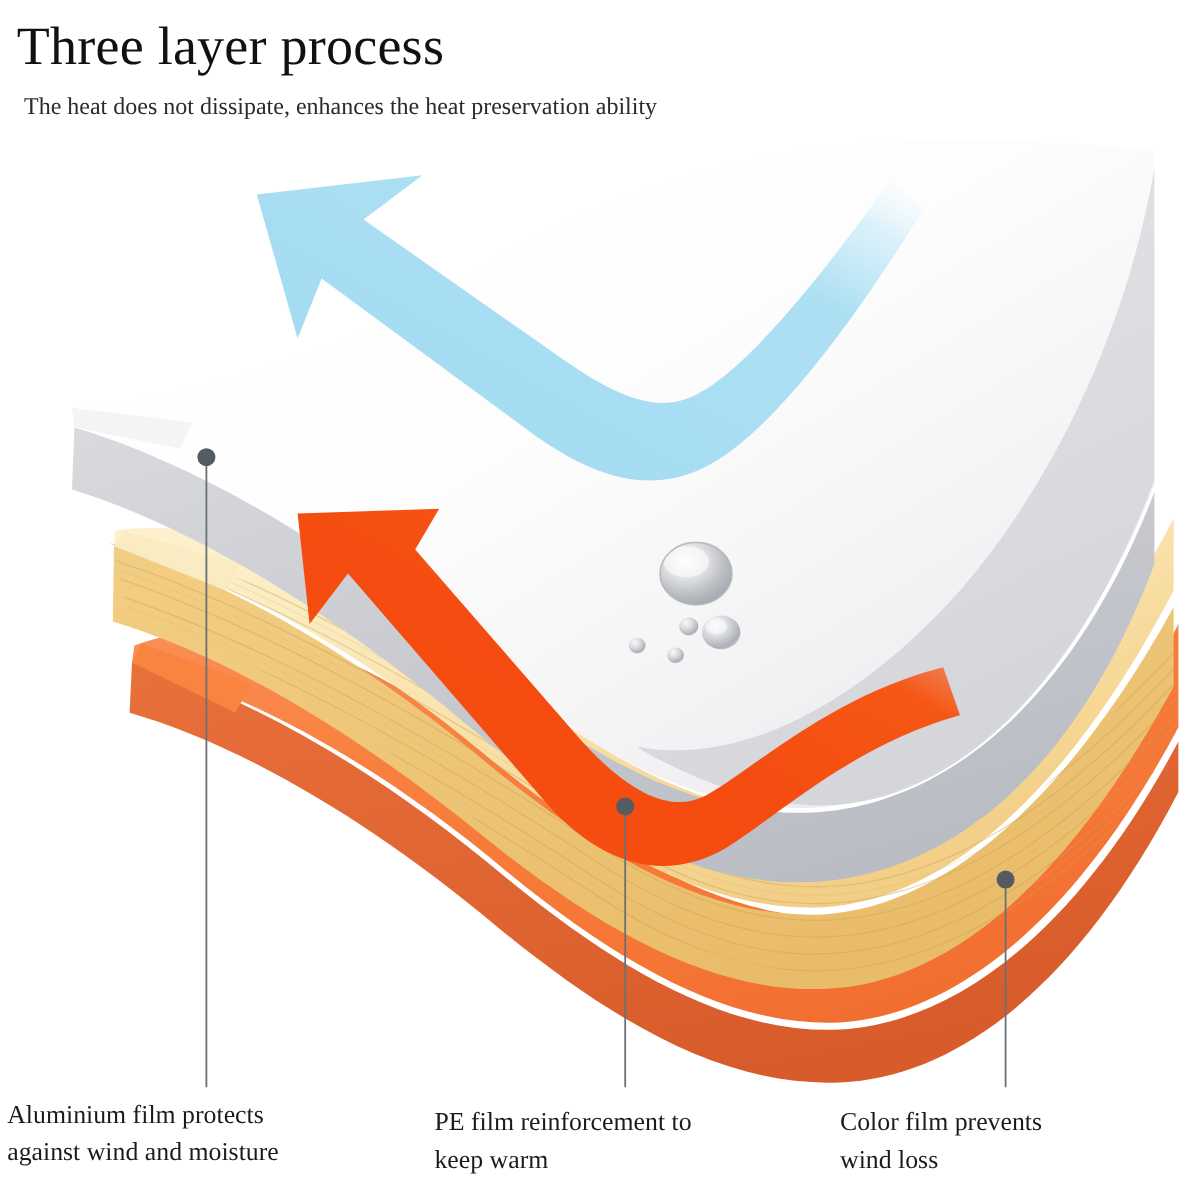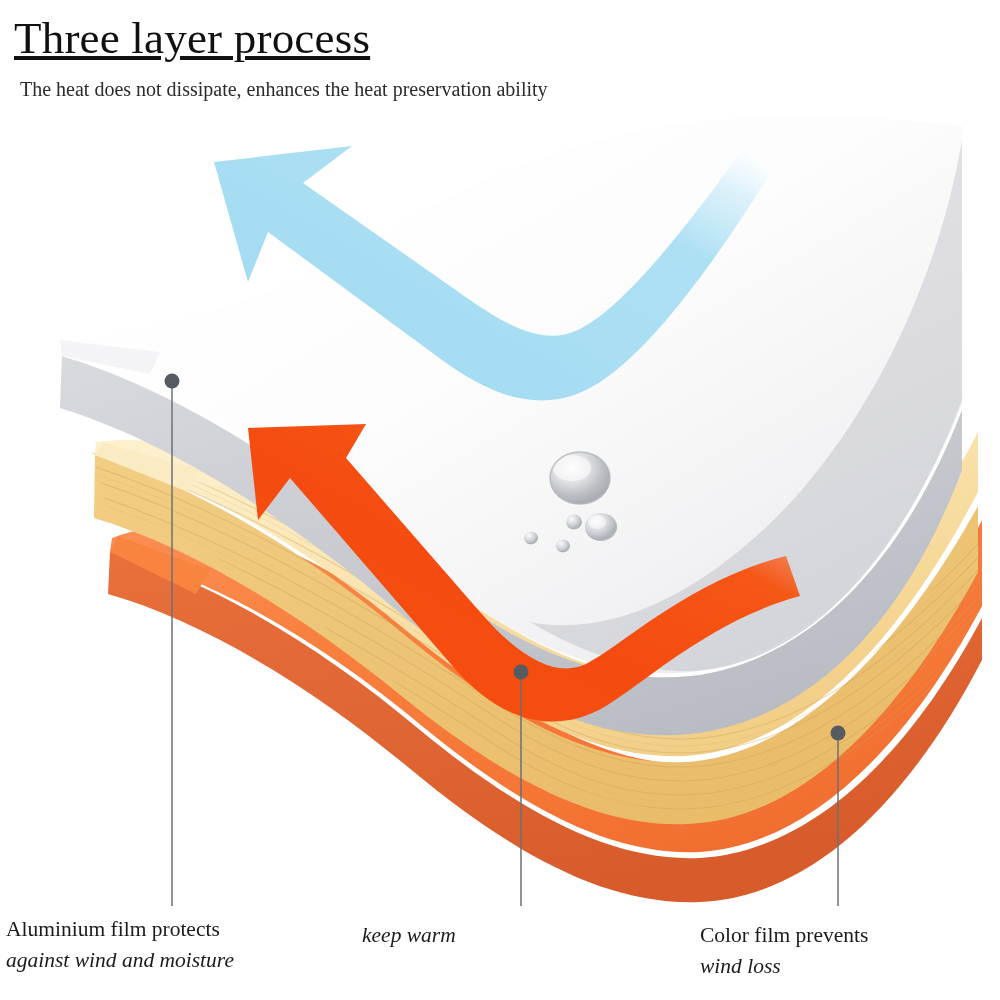--- a/index.html
+++ b/index.html
@@ -32,21 +32,20 @@
   .title {
     position: absolute;
     left: 14px;
     top: 12px;
     font-size: 45px;
     line-height: 52px;
     font-weight: 400;
     letter-spacing: 0.2px;
     color: #111111;
     white-space: nowrap;
-    text-decoration: underline;
   }
   .subtitle {
     position: absolute;
     left: 20px;
     top: 76px;
     font-size: 20px;
     line-height: 26px;
     font-weight: 400;
     color: #2b2b2b;
     white-space: nowrap;
@@ -68,21 +67,21 @@
     height: 94px;
   }
   .caption {
     position: absolute;
     text-align: left;
     font-size: 21.5px;
     line-height: 31px;
     color: #1b1b1b;
   }
   .caption .l1 { display: block; }
-  .caption .l2 { display: block; font-style: italic; }
+  .caption .l2 { display: block; }
   #cap-0 { left: 6px;   top: 8px;  width: 318px; }
   #cap-1 { left: 362px; top: 14px; width: 300px; }
   #cap-2 { left: 700px; top: 14px; width: 268px; }
 </style>
 </head>
 <body>
 
 <div id="poster">
 
   <div class="header">
@@ -331,20 +330,21 @@
       </g>
     </g>
   </svg>
 
   <div class="captions">
     <div class="caption" id="cap-0">
       <span class="l1">Aluminium film protects</span>
       <span class="l2">against wind and moisture</span>
     </div>
     <div class="caption" id="cap-1">
+      <span class="l1">PE film reinforcement to</span>
       <span class="l2">keep warm</span>
     </div>
     <div class="caption" id="cap-2">
       <span class="l1">Color film prevents</span>
       <span class="l2">wind loss</span>
     </div>
   </div>
 
 </div>
 

